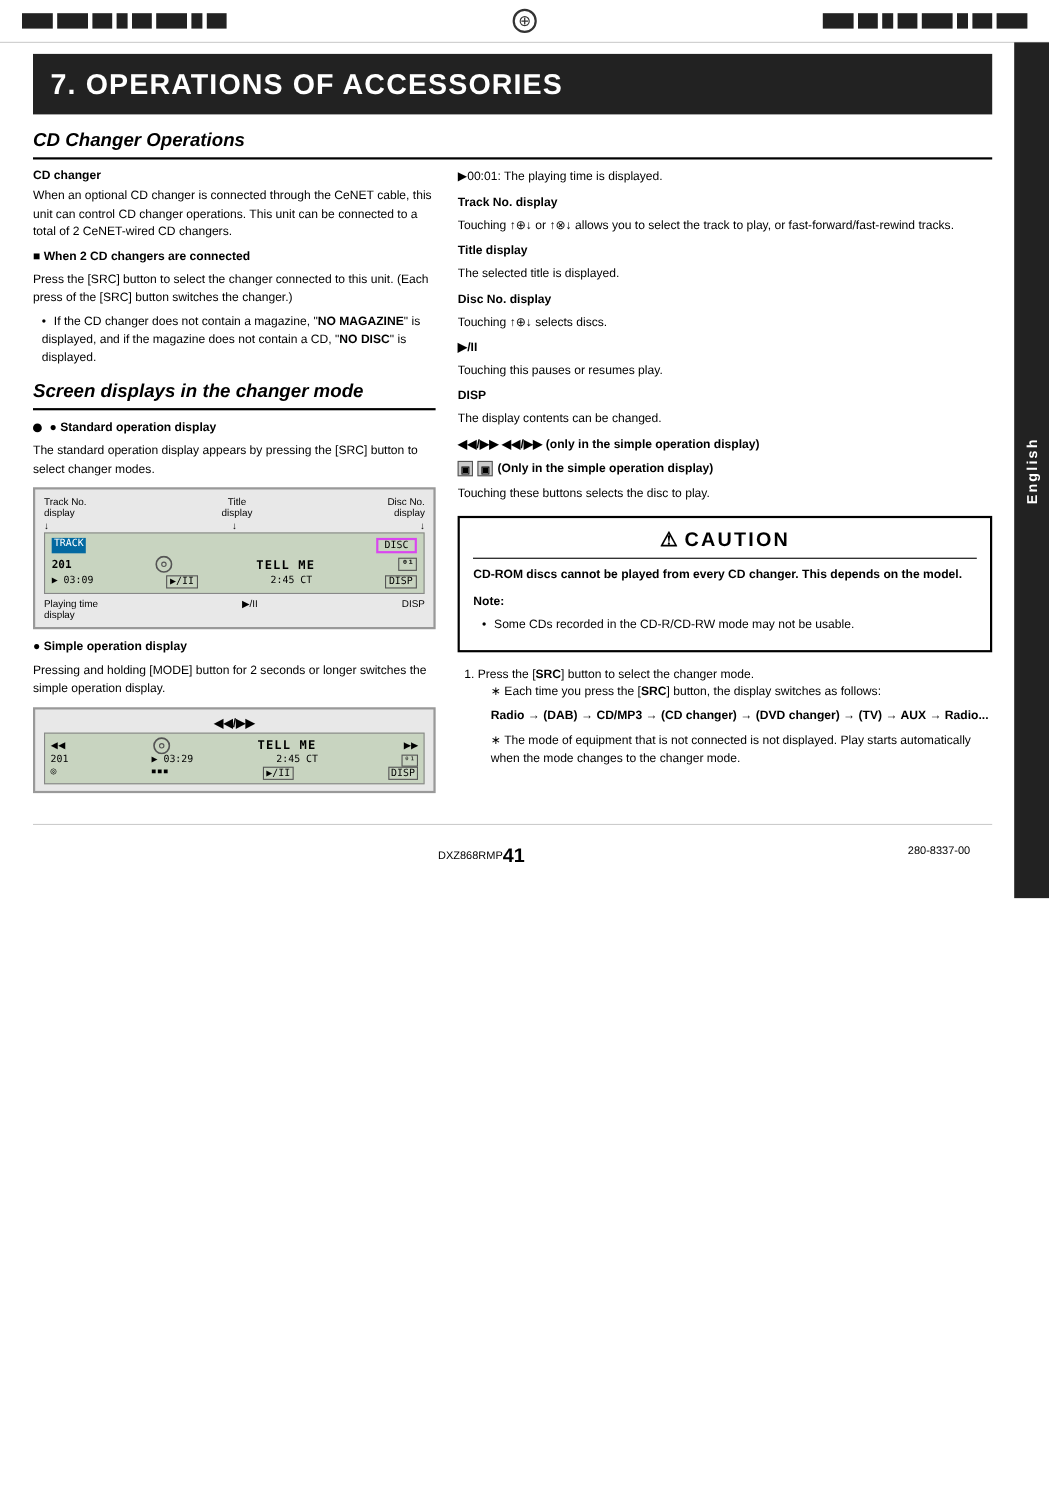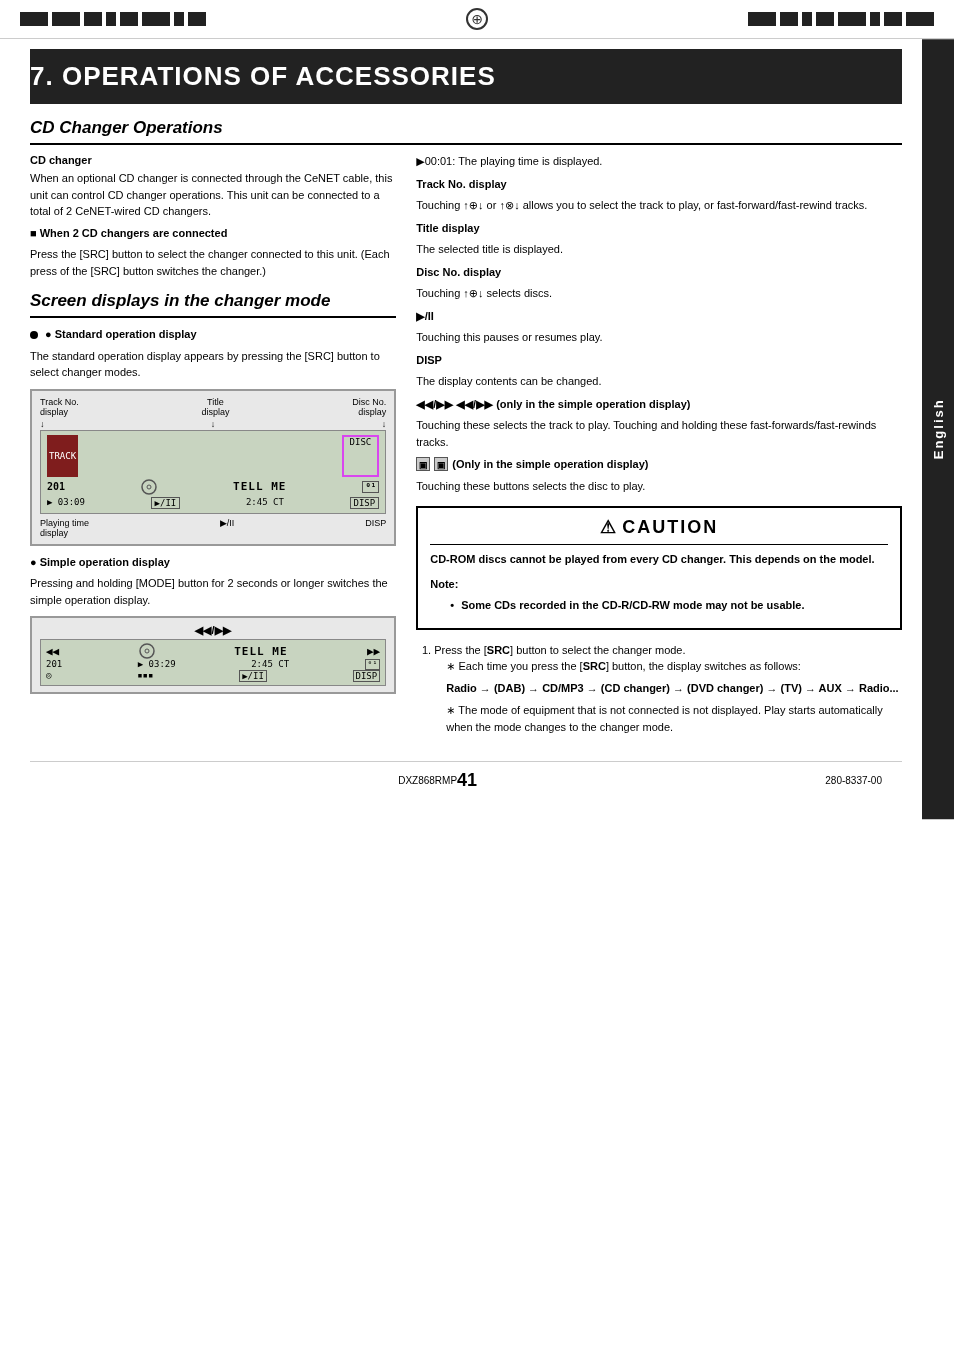--- a/index.html
+++ b/index.html
@@ -70,21 +70,21 @@
       letter-spacing: 2px;
       padding: 10px 0;
     }
 
     
     .chapter-heading {
       background: #222;
       color: #fff;
       font-size: 26px;
       font-weight: bold;
-      padding: 12px 0;
+      padding: 12px 16px;
       margin-bottom: 14px;
       letter-spacing: 1px;
     }
 
     
     .section-heading {
       font-size: 17px;
       font-weight: bold;
       font-style: italic;
       border-bottom: 2px solid #000;
@@ -328,20 +328,24 @@
         </p>
 
         <p class="bold">
           <span>■ When 2 CD changers are connected</span>
         </p>
         <p>
           <span>Press the [SRC] button to select the changer connected to this unit. (Each press of the [SRC] button switches the changer.)</span>
         </p>
 
         <ul style="list-style:none; margin-left:8px;">
+          <li>
+            <span style="margin-right:4px;">•</span>
+            If the CD changer does not contain a magazine, "<span class="bold">NO MAGAZINE</span>" is displayed, and if the magazine does not contain a CD, "<span class="bold">NO DISC</span>" is displayed.
+          </li>
         </ul>
 
         <div class="section-heading" style="margin-top:12px;">
           <span>Screen displays in the changer mode</span>
         </div>
 
         <p>
           <span class="bullet-circle"></span>
           <span class="bold" style="font-size:11px;">● Standard operation display</span>
         </p>
@@ -365,21 +369,21 @@
             </div>
           </div>
 
           <div style="display:flex;justify-content:space-between;font-size:9px;margin-bottom:1px;">
             <span>↓</span>
               <span>↓</span>
               <span>↓</span>
           </div>
           <div class="display-screen">
             <div class="screen-top-row">
-              <span style="font-size:9px; background:#7f1d1d; color:#fff; padding:16px 2px;">TRACK</span>
+              <span style="font-size:9px; background:#0369a1; color:#fff; padding:0 2px;">TRACK</span>
               <span style="border:2px solid #d946ef; padding:0 6px; font-size:9px;">DISC</span>
             </div>
             <div class="screen-middle-row">
               <span style="font-size:10px; font-weight:bold;">201</span>
               <span style="font-size:9px; display:flex; align-items:center; gap:4px;">
                 <svg width="16" height="16" viewBox="0 0 16 16" style="vertical-align:middle;">
                   <circle cx="8" cy="8" r="7" fill="none" stroke="#555" stroke-width="1.5"></circle>
                   <circle cx="8" cy="8" r="2" fill="none" stroke="#555" stroke-width="1"></circle>
                 </svg>
               </span>
@@ -480,23 +484,20 @@
         <p style="margin-top:6px;">
           <span class="bold">DISP</span>
         </p>
         <p>
           <span>The display contents can be changed.</span>
         </p>
 
         <p style="margin-top:6px;">
           <span class="bold">◀◀/▶▶ <span style="font-weight:bold;">◀◀/▶▶ (only in the simple operation display)</span></span>
         </p>
-        <p>
-          <span>Touching these selects the track to play. Touching and holding these fast-forwards/fast-rewinds tracks.</span>
-        </p>
 
         <p style="margin-top:6px;">
           <span class="bold" style="display:inline-flex; gap:4px; align-items:center;">
             <span style="display:inline-block; width:14px; height:14px; background:#ccc; border:1px solid #555; text-align:center; font-size:9px; line-height:14px;">▣</span>
             <span style="display:inline-block; width:14px; height:14px; background:#ccc; border:1px solid #555; text-align:center; font-size:9px; line-height:14px;">▣</span>
             <span>(Only in the simple operation display)</span>
           </span>
         </p>
         <p>
           <span>Touching these buttons selects the disc to play.</span>
@@ -507,21 +508,21 @@
             <span class="caution-triangle">⚠</span>
             <span class="bold" style="font-size:18px; letter-spacing:2px;">CAUTION</span>
           </div>
           <p class="bold">
             <span>CD-ROM discs cannot be played from every CD changer. This depends on the model.</span>
           </p>
           <div class="note-section">
             <p class="note-label">
               <span>Note:</span>
             </p>
-            <ul style="list-style:none; margin-left:20px;font-weight:bold;">
+            <ul style="list-style:none; margin-left:8px;">
               <li>
                 <span style="margin-right:4px;">•</span>
                 <span>Some CDs recorded in the CD-R/CD-RW mode may not be usable.</span>
               </li>
             </ul>
           </div>
         </div>
 
         <div class="select-section">
           <ol>
@@ -538,21 +539,21 @@
               </div>
             </li>
           </ol>
         </div>
 
       </div>
     </div>
 
     <div class="bottom-bar">
       <div></div>
-      <div style="display:flex; align-items:center; gap:0;">
+      <div style="display:flex; align-items:center; gap:0;margin-top:10px;">
         <span>DXZ868RMP</span>
         <span class="page-num-area">41</span>
       </div>
       <div>
         <span>280-8337-00</span>
       </div>
     </div>
 
   </div>
 

